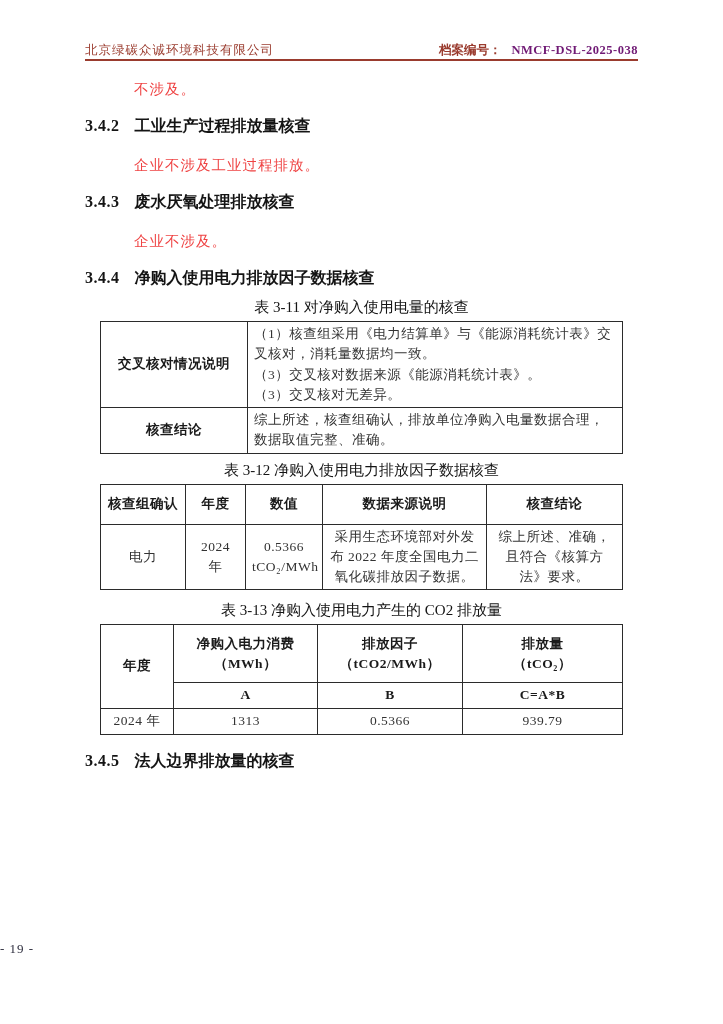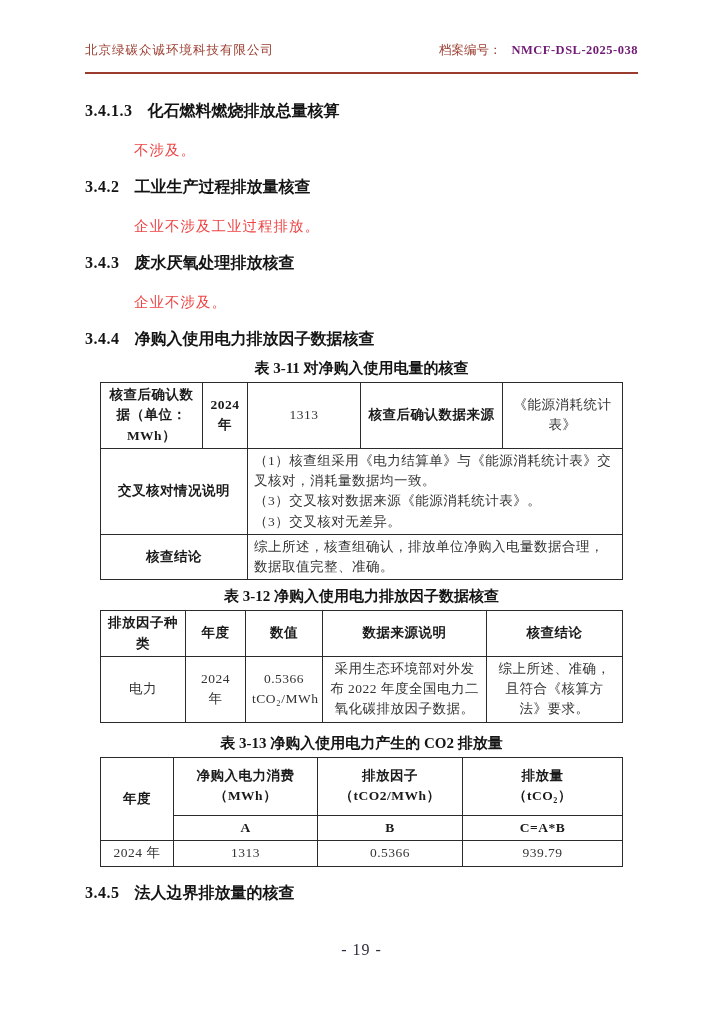--- a/index.html
+++ b/index.html
@@ -9,45 +9,45 @@
     position: relative;
     font-family: "Liberation Serif", "DejaVu Serif", serif;
     color: #2f2f2f;
     overflow: hidden;
   }
   .content { padding: 42px 85px 0 85px; }
 
   
   .doc-header {
     display: flex; justify-content: space-between; align-items: flex-end;
-    padding-bottom: 13px;
+    padding-bottom: 0;
     border-bottom: 2px solid #9a3b2e;
     font-size: 12.5px;
   }
   .doc-header .company { color: #9a3b2e; letter-spacing: 1px; }
   .doc-header .right { color: #9a3b2e; }
-  .doc-header .archive-label { font-weight: normal; margin-right: 10px; }
+  .doc-header .archive-label { font-weight: bold; margin-right: 10px; }
   .doc-header .doc-number { font-weight: bold; color: #701a75; letter-spacing: 0.5px; }
 
   
   h2.section {
     font-size: 16px; font-weight: bold; color: #141414;
     margin: 15px 0 0 0; line-height: 22px;
   }
   h2.section.first { margin-top: 26px; }
   h2.section .num { margin-right: 15px; letter-spacing: 0.5px; }
   p.para {
     font-size: 14.5px; color: #ef4444;
     margin: 17px 0 0 0; padding-left: 49px; line-height: 22px;
     letter-spacing: 1px;
   }
 
   
   .caption {
-    text-align: center; font-weight: bold; font-size: 15px; color: #141414;
+    text-align: center; font-weight: normal; font-size: 15px; color: #141414;
     line-height: 21px;
   }
   .caption.c11 { margin: 8px 0 3px 0; }
   .caption.c12 { margin: 6px 0 3px 0; }
   .caption.c13 { margin: 10px 0 3px 0; }
 
   table {
     border-collapse: collapse; table-layout: fixed;
     margin: 0 auto; width: 522px;
     font-size: 13.5px; color: #333;
@@ -68,39 +68,36 @@
   #table11 tr.r3 td { height: 40px; }
   #table12 tr.hd td { height: 40px; }
   #table12 tr.dt td { height: 56px; }
   #table13 tr.hd td { height: 58px; }
   #table13 tr.fm td { height: 24px; }
   #table13 tr.dt td { height: 26px; }
 
   
   .page-footer {
     position: absolute; top: 941px; left: 0; width: 100%;
-    text-align: center; font-size: 16px; color: #2e2e3e;
+    font-size: 13px; color: #2e2e3e;
     letter-spacing: 1px;
   }
 </style>
 </head>
 <body>
 
 <div class="content">
 
   <div class="doc-header">
     <span class="company">北京绿碳众诚环境科技有限公司</span>
     <span class="right">
       <span class="archive-label">档案编号：</span><span class="doc-number">NMCF-DSL-2025-038</span>
     </span>
   </div>
 
-  <h2 class="section first">
-    <span class="num">3.4.1.3</span><span>化石燃料燃烧排放总量核算</span>
-  </h2>
   <p class="para">不涉及。</p>
 
   <h2 class="section">
     <span class="num">3.4.2</span><span>工业生产过程排放量核查</span>
   </h2>
   <p class="para">企业不涉及工业过程排放。</p>
 
   <h2 class="section">
     <span class="num">3.4.3</span><span>废水厌氧处理排放核查</span>
   </h2>
@@ -113,28 +110,20 @@
   <div class="caption c11">表 3-11 对净购入使用电量的核查</div>
   <table id="table11">
     <colgroup>
       <col style="width:102px">
         <col style="width:45px">
         <col style="width:113px">
         <col style="width:142px">
         <col style="width:120px">
     </colgroup>
     <tbody>
-        <tr class="r1">
-      <td class="bold">核查后确认数据（单位：MWh）</td>
-      <td class="bold prewrap">2024
-年</td>
-      <td>1313</td>
-      <td class="bold">核查后确认数据来源</td>
-      <td>《能源消耗统计表》</td>
-    </tr>
     <tr class="r2">
       <td class="bold" colspan="2">交叉核对情况说明</td>
       <td class="left" colspan="3">
         <div>（1）核查组采用《电力结算单》与《能源消耗统计表》交叉核对，消耗量数据均一致。</div>
         <div>（3）交叉核对数据来源《能源消耗统计表》。</div>
         <div>（3）交叉核对无差异。</div>
       </td>
     </tr>
     <tr class="r3">
       <td class="bold" colspan="2">核查结论</td>
@@ -147,21 +136,21 @@
   <table id="table12">
     <colgroup>
       <col style="width:85px">
         <col style="width:60px">
         <col style="width:77px">
         <col style="width:164px">
         <col style="width:136px">
     </colgroup>
     <tbody>
         <tr class="hd">
-      <td class="bold">排放因子种类</td>
+      <td class="bold">核查组确认</td>
       <td class="bold">年度</td>
       <td class="bold">数值</td>
       <td class="bold">数据来源说明</td>
       <td class="bold">核查结论</td>
     </tr>
     <tr class="dt">
       <td>电力</td>
       <td class="prewrap">2024
 年</td>
       <td class="prewrap">0.5366

